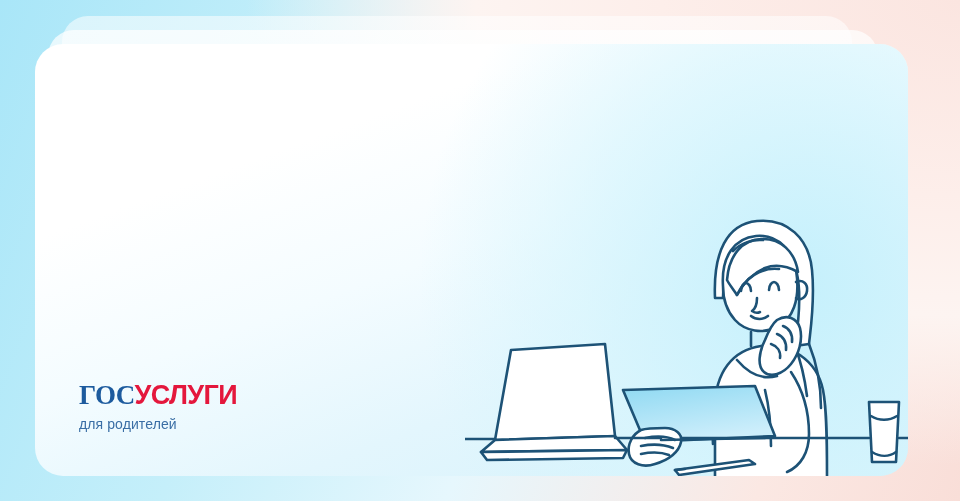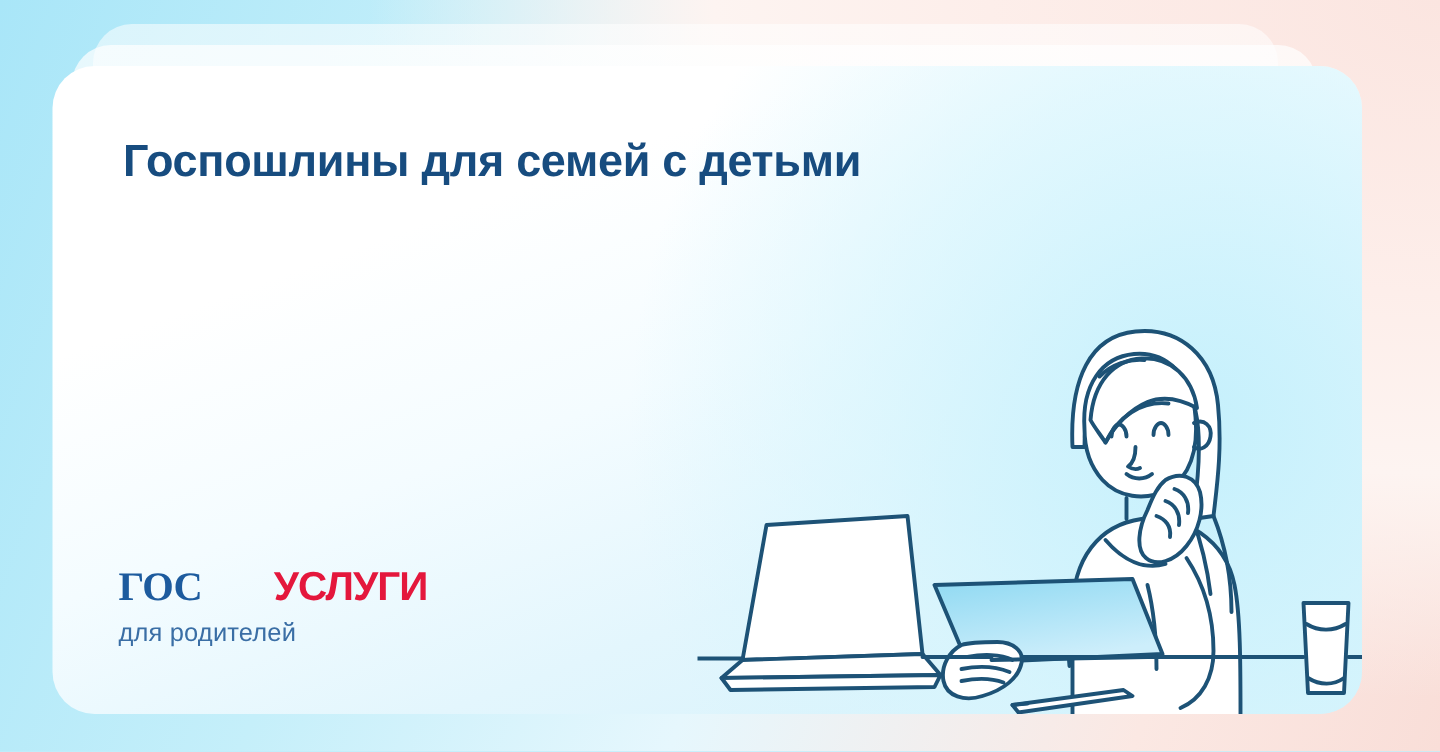--- a/index.html
+++ b/index.html
@@ -43,38 +43,37 @@
   #title{
     position:absolute; left:47px; top:47px;
     font-size:30px; font-weight:bold; letter-spacing:-0.2px;
     color:#174c7f; white-space:nowrap; z-index:6;
   }
 
   
   #logo{ position:absolute; left:44px; bottom:44px; z-index:6; }
   #logo-word{ font-size:27px; font-weight:bold; letter-spacing:-0.6px; line-height:1; }
   #logo-word .p1{ color:#1d5b9e;font-family:Liberation Serif, serif; }
-  #logo-word .p2{ color:#e4173c;margin-left:48px; }
-  #logo-sub{ margin-top:7px; font-size:17px; color:#3a6ea5; letter-spacing:.1px; }
+  #logo-word .p2{ color:#e4173c; }
+  #logo-sub{ margin-top:7px; font-size:14px; color:#3a6ea5; letter-spacing:.1px; }
 
   
   #art{ position:absolute; left:430px; top:150px; width:480px; height:282px; z-index:5; }
   #art svg{ display:block; width:100%; height:100%; }
 </style>
 </head>
 <body>
 
 <div id="stage">
 
   <div class="stack l1"></div>
   <div class="stack l2"></div>
 
   <div id="card">
 
-    <h1 id="title">Госпошлины для семей с детьми</h1>
 
     <div id="logo">
       <div id="logo-word">
         <span class="p1">ГОС</span><span class="p2">УСЛУГИ</span>
       </div>
       <div id="logo-sub">для родителей</div>
     </div>
 
     <div id="art">
       <svg viewBox="0 0 480 282" xmlns="http://www.w3.org/2000/svg">

